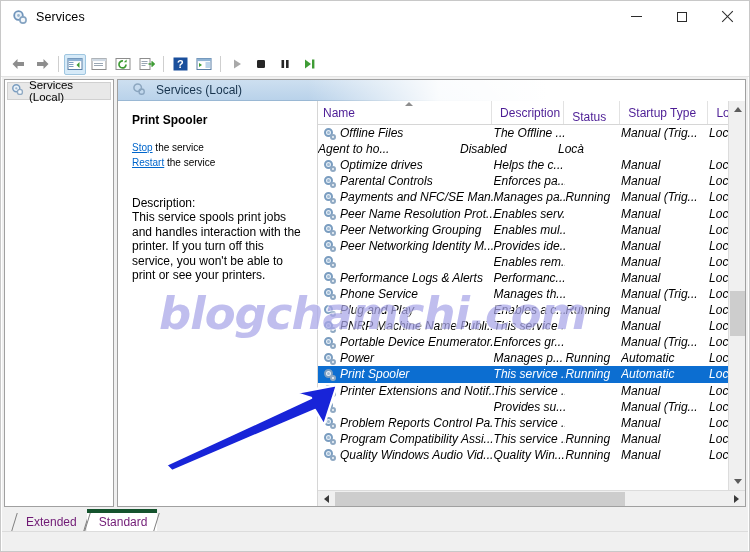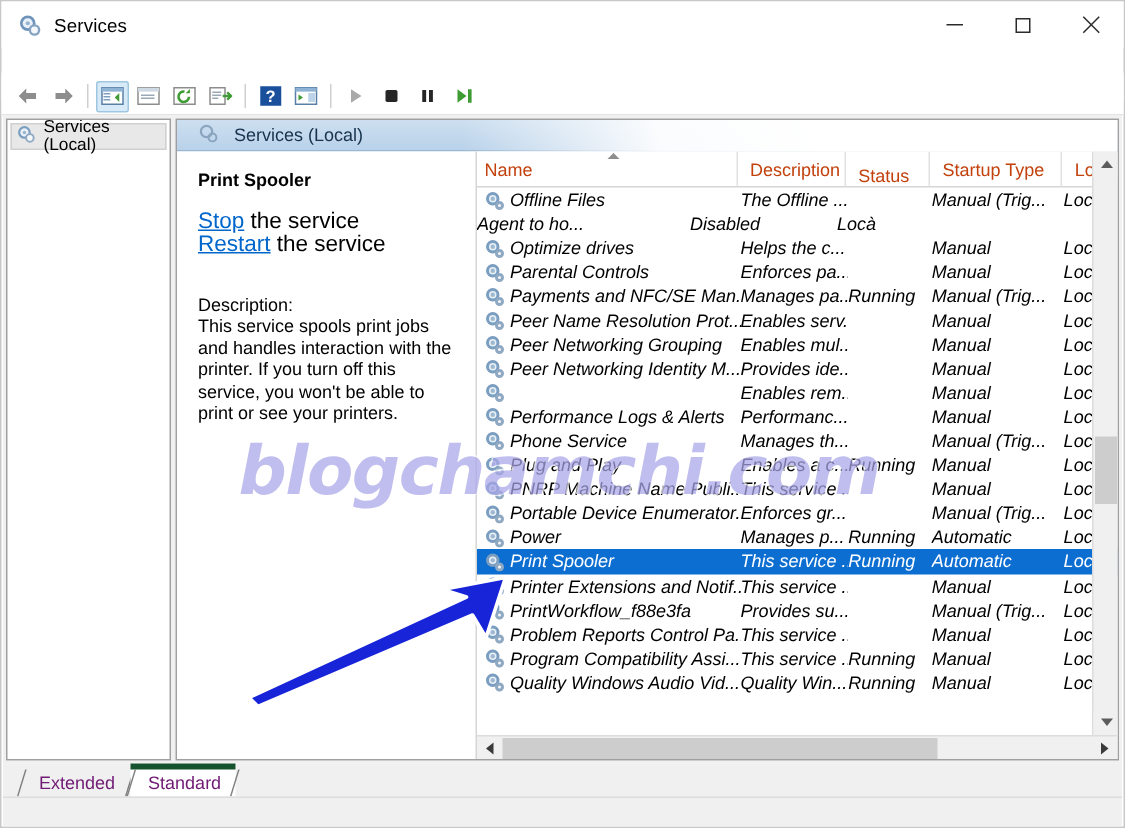--- a/index.html
+++ b/index.html
@@ -85,37 +85,37 @@
     background:linear-gradient(to right,rgba(255,255,255,0) 0%,rgba(255,255,255,.92) 30%,#ffffff 55%);
   }
 
   
   .details{
     position:absolute;left:0;top:21px;width:200px;height:406px;
     background:#ffffff;border-right:1px solid #d6d6d6;box-sizing:border-box;
     padding:12px 10px 0 14px;
   }
   .det-title{font-size:12px;font-weight:bold;color:#000;margin-bottom:13px;}
-  .det-link-line{font-size:15px;color:#000;line-height:15px;}
+  .det-link-line{font-size:10px;color:#000;line-height:15px;}
   .det-link{color:#0066cc;text-decoration:underline;cursor:pointer;}
   .det-desc-label{font-size:12px;margin-top:26px;}
   .det-desc{font-size:12px;line-height:14.5px;margin-top:0;}
 
   
   .list{
     position:absolute;left:200px;top:21px;width:427px;height:406px;
     background:#ffffff;box-sizing:border-box;overflow:hidden;
   }
   .lv-head{
     position:absolute;left:0;top:0;width:427px;height:24px;
     background:#ffffff;border-bottom:1px solid #d6d6d6;box-sizing:border-box;display:flex;
   }
   .lv-col{
     height:23px;display:flex;align-items:center;position:relative;
-    font-size:12px;color:#c2410c;padding-left:8px;box-sizing:border-box;
+    font-size:12px;color:#4c1d95;padding-left:8px;box-sizing:border-box;
     border-right:1px solid #e2e2e2;cursor:default;
   }
   .sort-caret{
     position:absolute;left:50%;top:1px;width:0;height:0;
     border-left:4px solid transparent;border-right:4px solid transparent;
     border-bottom:4px solid #8d8d8d;
   }
   .lv-body{position:absolute;left:0;top:24px;width:427px;height:382px;overflow:hidden;}
   .row{height:16.1px;display:flex;align-items:center;white-space:nowrap;cursor:default;font-style:italic;}
   .row.sel{background:#0c6ed1;color:#ffffff;}
@@ -603,21 +603,20 @@
               <div class="cell c-start">Manual</div>
               <div class="cell c-log">Locà</div>
             </div>
             <div class="row">
               <div class="cell c-name">
                 <span class="gear">
                   <i class="g1"></i>
                   <i class="g2"></i>
                   <i class="g3"></i>
                 </span>
-                <span class="nm">PrintWorkflow_f88e3fa</span>
               </div>
               <div class="cell c-desc">Provides su...</div>
               <div class="cell c-status"></div>
               <div class="cell c-start">Manual (Trig...</div>
               <div class="cell c-log">Locà</div>
             </div>
             <div class="row">
               <div class="cell c-name">
                 <span class="gear">
                   <i class="g1"></i>

